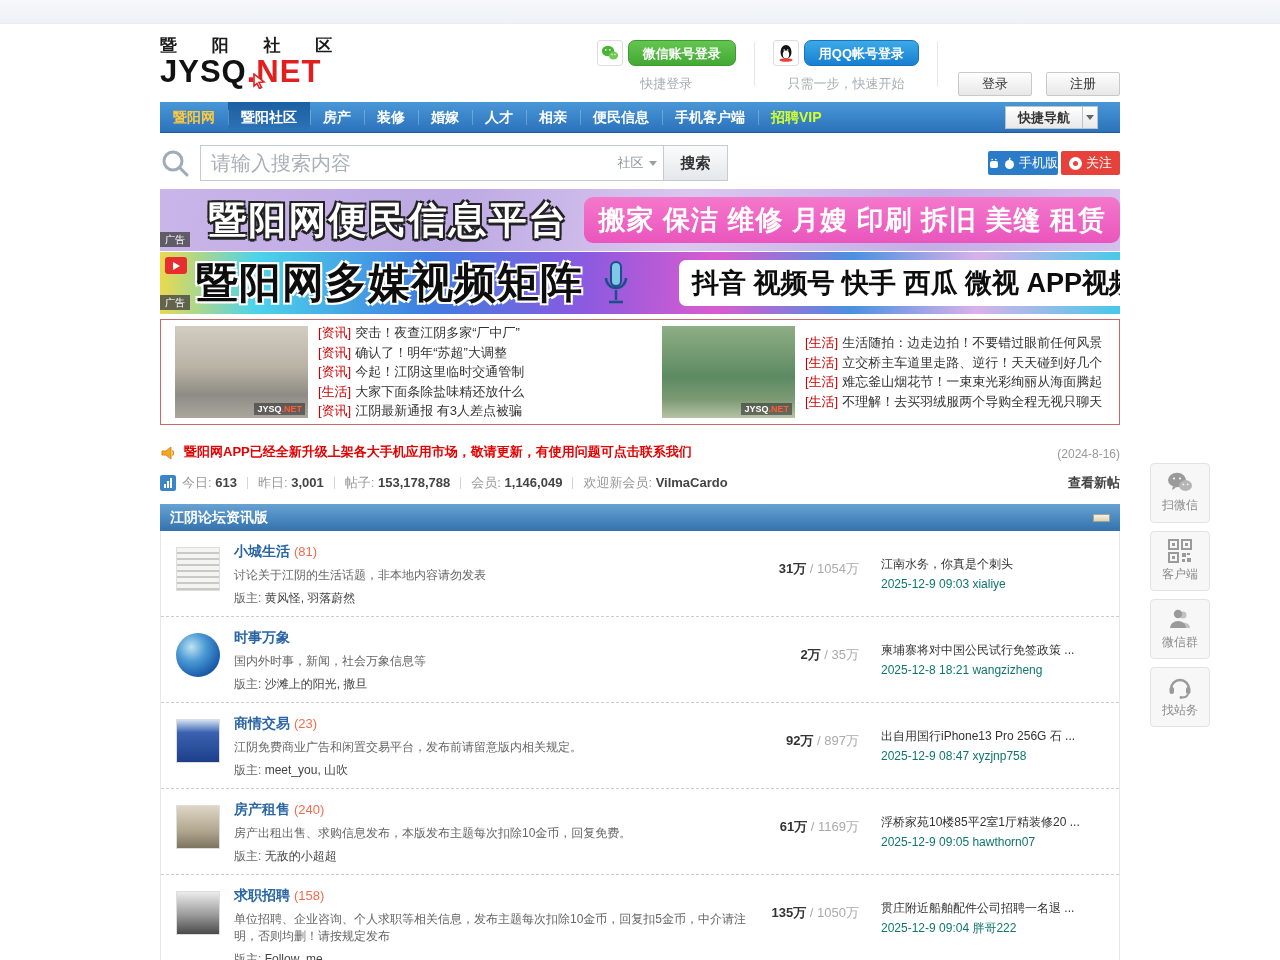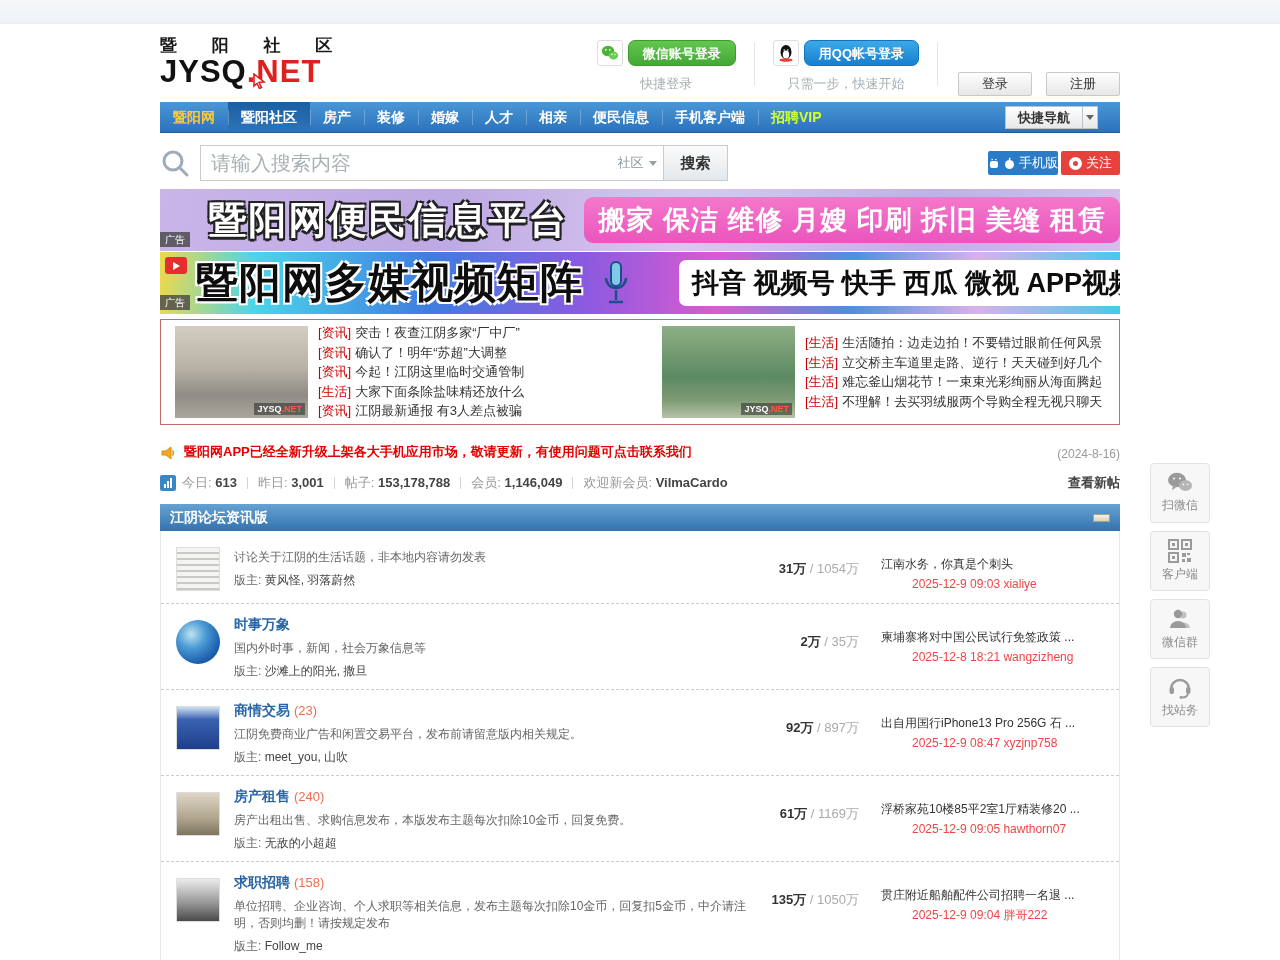--- a/index.html
+++ b/index.html
@@ -137,21 +137,21 @@
   .f-title { font-size:14px; font-weight:bold; color:#2a66a5; }
   .f-count { font-size:13px; font-weight:normal; color:#f26c4f; margin-left:4px; }
   .f-desc { font-size:12px; color:#666; margin-top:6px; line-height:17px; max-width:520px; }
   .f-mods { font-size:12px; color:#666; margin-top:6px; }
   .f-mods b { color:#444; font-weight:normal; }
   .f-stats { width:130px; flex:none; text-align:right; padding:17px 22px 0 0; font-size:13px; white-space:nowrap; }
   .f-threads { font-weight:bold; color:#333; }
   .f-sep, .f-posts { color:#aaa; }
   .f-last { width:223px; flex:none; font-size:12px; padding-top:11px; line-height:20px; }
   .f-last-title { color:#333; white-space:nowrap; overflow:hidden; display:block; }
-  .f-last-meta { color:#ef4444;margin-left:31px; }
+  .f-last-meta { color:#0f766e; }
 
   
   .sidebar { position:absolute; left:1150px; top:463px; width:62px; }
   .side-btn { width:60px; height:60px; background:#f7f7f7; border:1px solid #e2e2e2; border-radius:4px;
     margin-bottom:8px; display:flex; flex-direction:column; align-items:center; justify-content:center;
     gap:3px; color:#8b8b8b; font-size:12px; cursor:pointer; }
   svg { display:block; }
 </style>
 </head>
 <body>
@@ -346,20 +346,21 @@
   <div class="fpanel">
     <div class="f-header">
       <span>江阴论坛资讯版</span>
       <span class="collapse-ic"></span>
     </div>
     <div class="f-body">
 
       <div class="f-row">
         <div class="f-icon ic-news"></div>
         <div class="f-main">
+          <div class="f-title"><span>小城生活</span><span class="f-count">(81)</span></div>
           <div class="f-desc">讨论关于江阴的生活话题，非本地内容请勿发表</div>
           <div class="f-mods"><span>版主:</span> <b>黄风怪, 羽落蔚然</b></div>
         </div>
         <div class="f-stats"><span class="f-threads">31万</span><span class="f-sep"> / </span><span class="f-posts">1054万</span></div>
         <div class="f-last">
           <span class="f-last-title">江南水务，你真是个刺头</span>
           <span class="f-last-meta">2025-12-9 09:03 xialiye</span>
         </div>
       </div>
 

